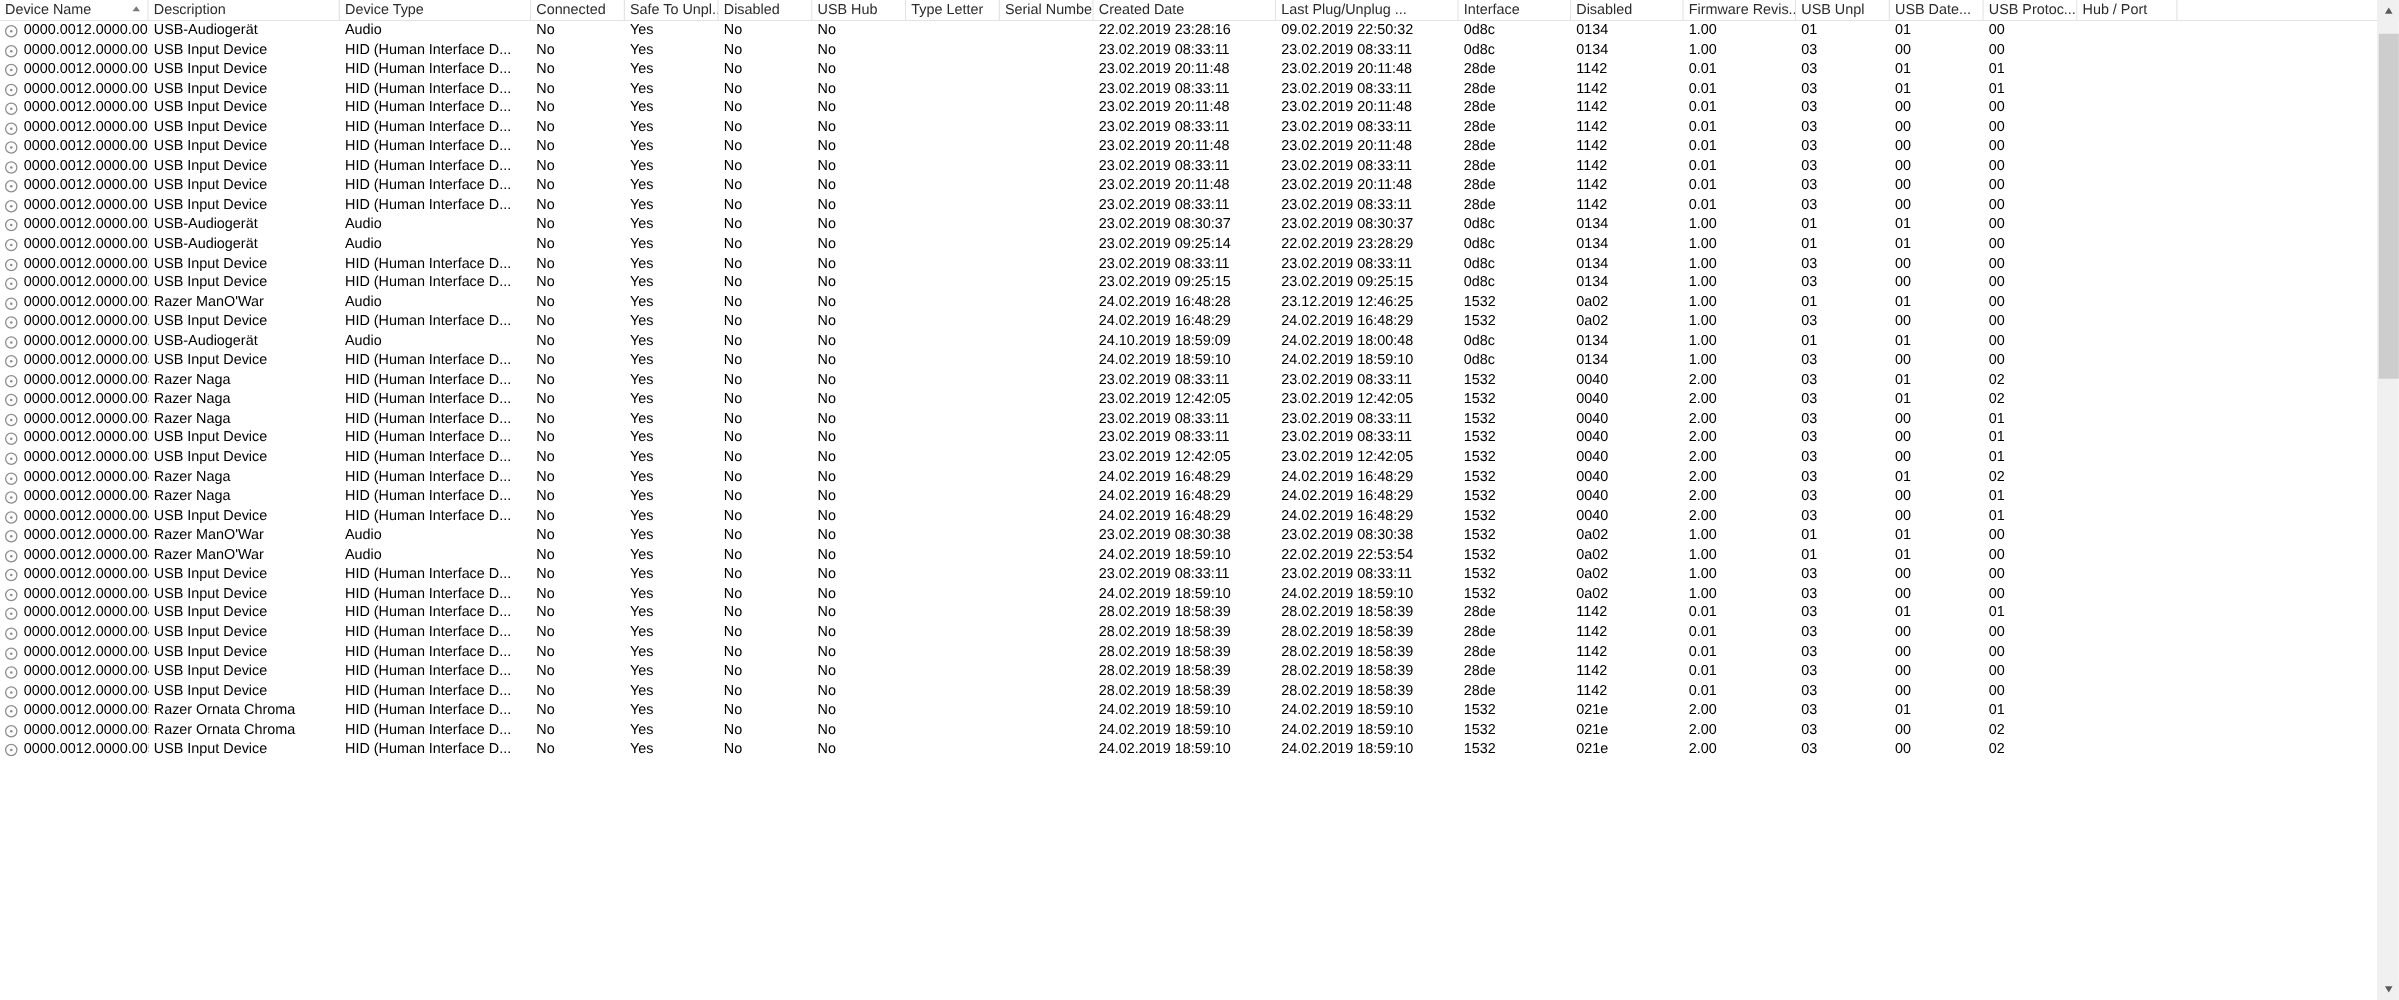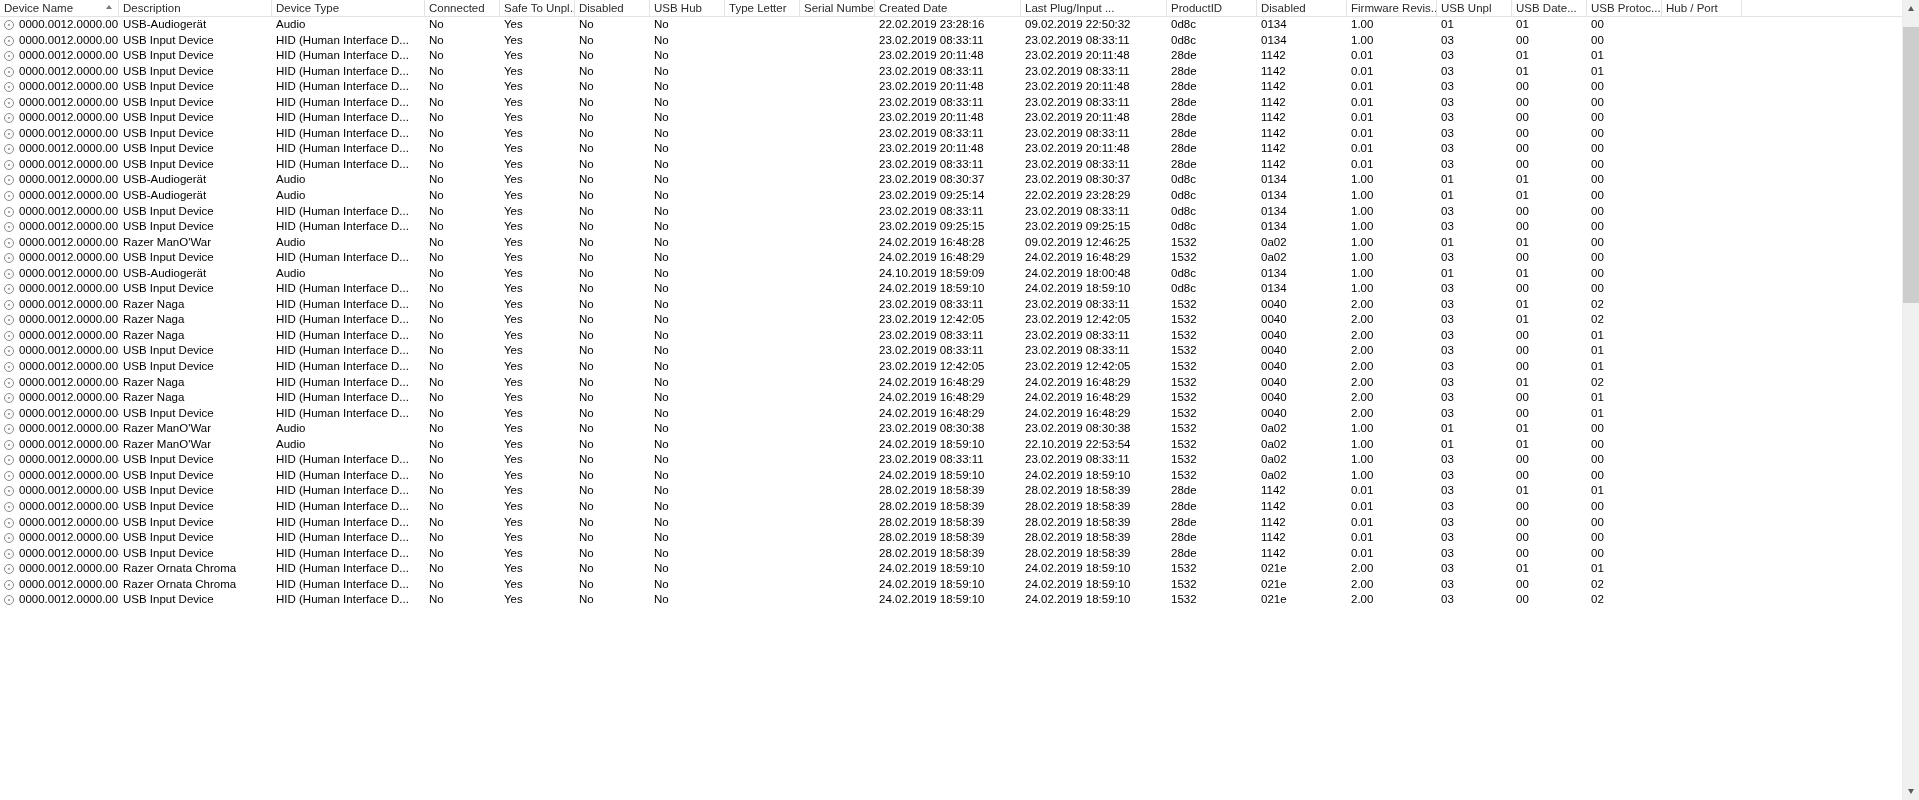--- a/index.html
+++ b/index.html
@@ -159,22 +159,22 @@
         <div class="hdr-cell" style="width: 119px;"><span>Device Name</span><span class="sort-asc"></span></div>
         <div class="hdr-cell" style="width: 153px;"><span>Description</span></div>
         <div class="hdr-cell" style="width: 153px;"><span>Device Type</span></div>
         <div class="hdr-cell" style="width: 75px;"><span>Connected</span></div>
         <div class="hdr-cell" style="width: 75px;"><span>Safe To Unpl...</span></div>
         <div class="hdr-cell" style="width: 75px;"><span>Disabled</span></div>
         <div class="hdr-cell" style="width: 75px;"><span>USB Hub</span></div>
         <div class="hdr-cell" style="width: 75px;"><span>Type Letter</span></div>
         <div class="hdr-cell" style="width: 75px;"><span>Serial Number</span></div>
         <div class="hdr-cell" style="width: 146px;"><span>Created Date</span></div>
-        <div class="hdr-cell" style="width: 146px;"><span>Last Plug/Input ...</span></div>
-        <div class="hdr-cell" style="width: 90px;"><span>ProductID</span></div>
+        <div class="hdr-cell" style="width: 146px;"><span>Last Plug/Unplug ...</span></div>
+        <div class="hdr-cell" style="width: 90px;"><span>Interface</span></div>
         <div class="hdr-cell" style="width: 90px;"><span>Disabled</span></div>
         <div class="hdr-cell" style="width: 90px;"><span>Firmware Revis...</span></div>
         <div class="hdr-cell" style="width: 75px;"><span>USB Unpl</span></div>
         <div class="hdr-cell" style="width: 75px;"><span>USB Date...</span></div>
         <div class="hdr-cell" style="width: 75px;"><span>USB Protoc...</span></div>
         <div class="hdr-cell" style="width: 80px;"><span>Hub / Port</span></div>
       </div>
 
     <div class="rows" id="rows">
         <div class="row">
@@ -461,21 +461,21 @@
           <div class="cell first" style="width: 119px;"><span class="usb-ico"></span><span>0000.0012.0000.002.00...</span></div>
           <div class="cell" style="width: 153px;">Razer ManO'War</div>
           <div class="cell" style="width: 153px;">Audio</div>
           <div class="cell" style="width: 75px;">No</div>
           <div class="cell" style="width: 75px;">Yes</div>
           <div class="cell" style="width: 75px;">No</div>
           <div class="cell" style="width: 75px;">No</div>
           <div class="cell" style="width: 75px;"></div>
           <div class="cell" style="width: 75px;"></div>
           <div class="cell" style="width: 146px;">24.02.2019 16:48:28</div>
-          <div class="cell" style="width: 146px;">09.02.2019 12:46:25</div>
+          <div class="cell" style="width: 146px;">23.12.2019 12:46:25</div>
           <div class="cell" style="width: 90px;">1532</div>
           <div class="cell" style="width: 90px;">0a02</div>
           <div class="cell" style="width: 90px;">1.00</div>
           <div class="cell" style="width: 75px;">01</div>
           <div class="cell" style="width: 75px;">01</div>
           <div class="cell" style="width: 75px;">00</div>
           <div class="cell" style="width: 80px;"></div>
         </div>
         <div class="row">
           <div class="cell first" style="width: 119px;"><span class="usb-ico"></span><span>0000.0012.0000.002.00...</span></div>
@@ -721,21 +721,21 @@
           <div class="cell first" style="width: 119px;"><span class="usb-ico"></span><span>0000.0012.0000.004.00...</span></div>
           <div class="cell" style="width: 153px;">Razer ManO'War</div>
           <div class="cell" style="width: 153px;">Audio</div>
           <div class="cell" style="width: 75px;">No</div>
           <div class="cell" style="width: 75px;">Yes</div>
           <div class="cell" style="width: 75px;">No</div>
           <div class="cell" style="width: 75px;">No</div>
           <div class="cell" style="width: 75px;"></div>
           <div class="cell" style="width: 75px;"></div>
           <div class="cell" style="width: 146px;">24.02.2019 18:59:10</div>
-          <div class="cell" style="width: 146px;">22.10.2019 22:53:54</div>
+          <div class="cell" style="width: 146px;">22.02.2019 22:53:54</div>
           <div class="cell" style="width: 90px;">1532</div>
           <div class="cell" style="width: 90px;">0a02</div>
           <div class="cell" style="width: 90px;">1.00</div>
           <div class="cell" style="width: 75px;">01</div>
           <div class="cell" style="width: 75px;">01</div>
           <div class="cell" style="width: 75px;">00</div>
           <div class="cell" style="width: 80px;"></div>
         </div>
         <div class="row">
           <div class="cell first" style="width: 119px;"><span class="usb-ico"></span><span>0000.0012.0000.004.00...</span></div>

